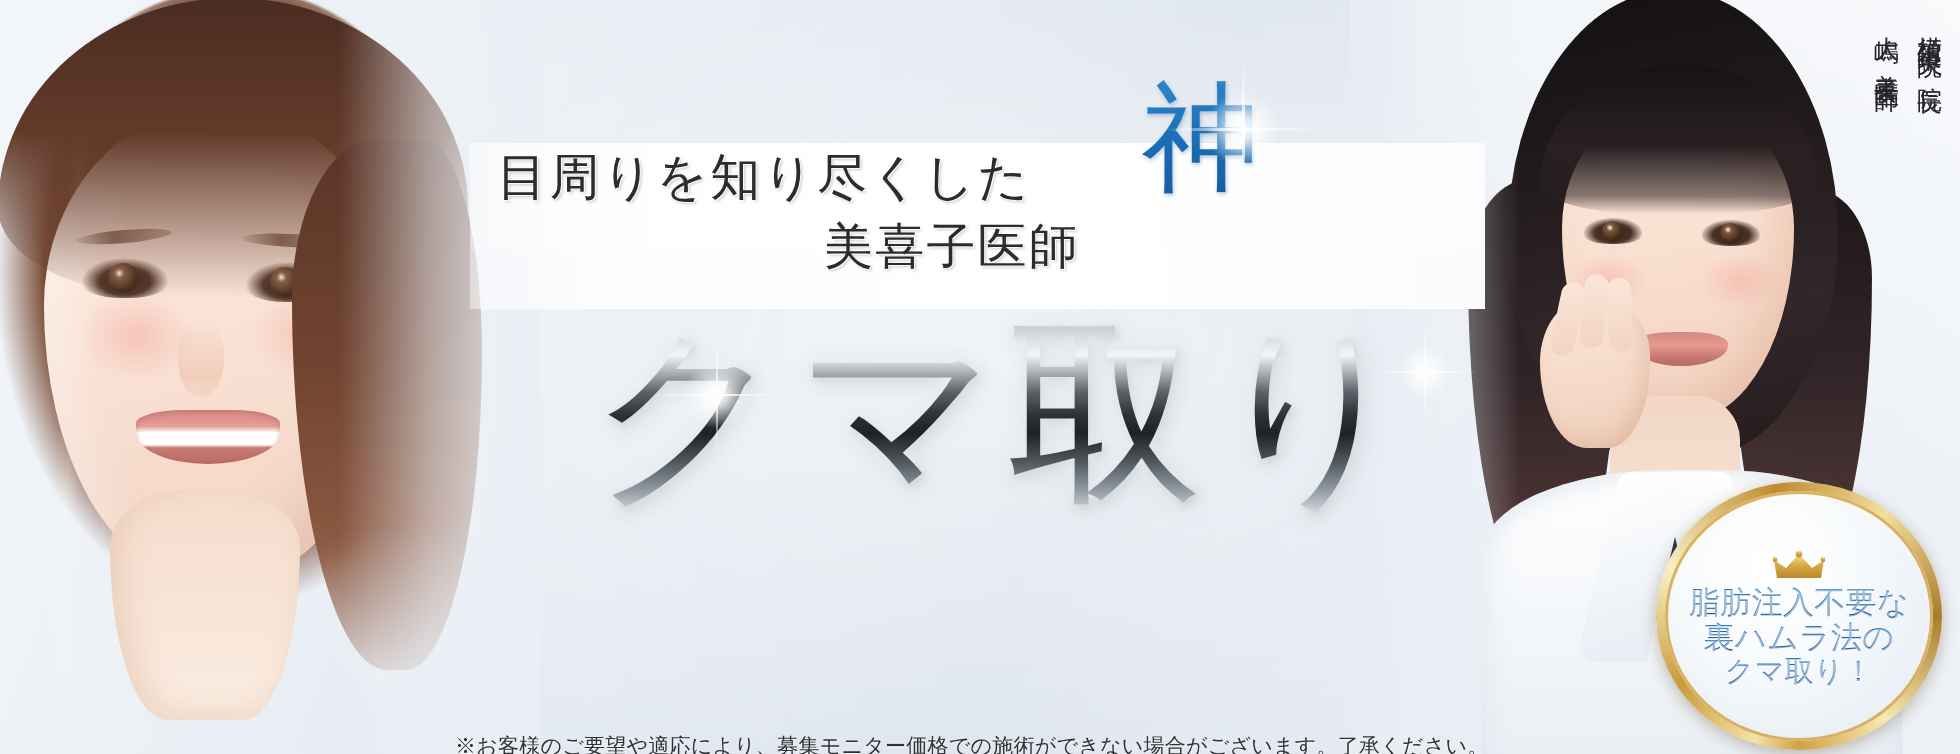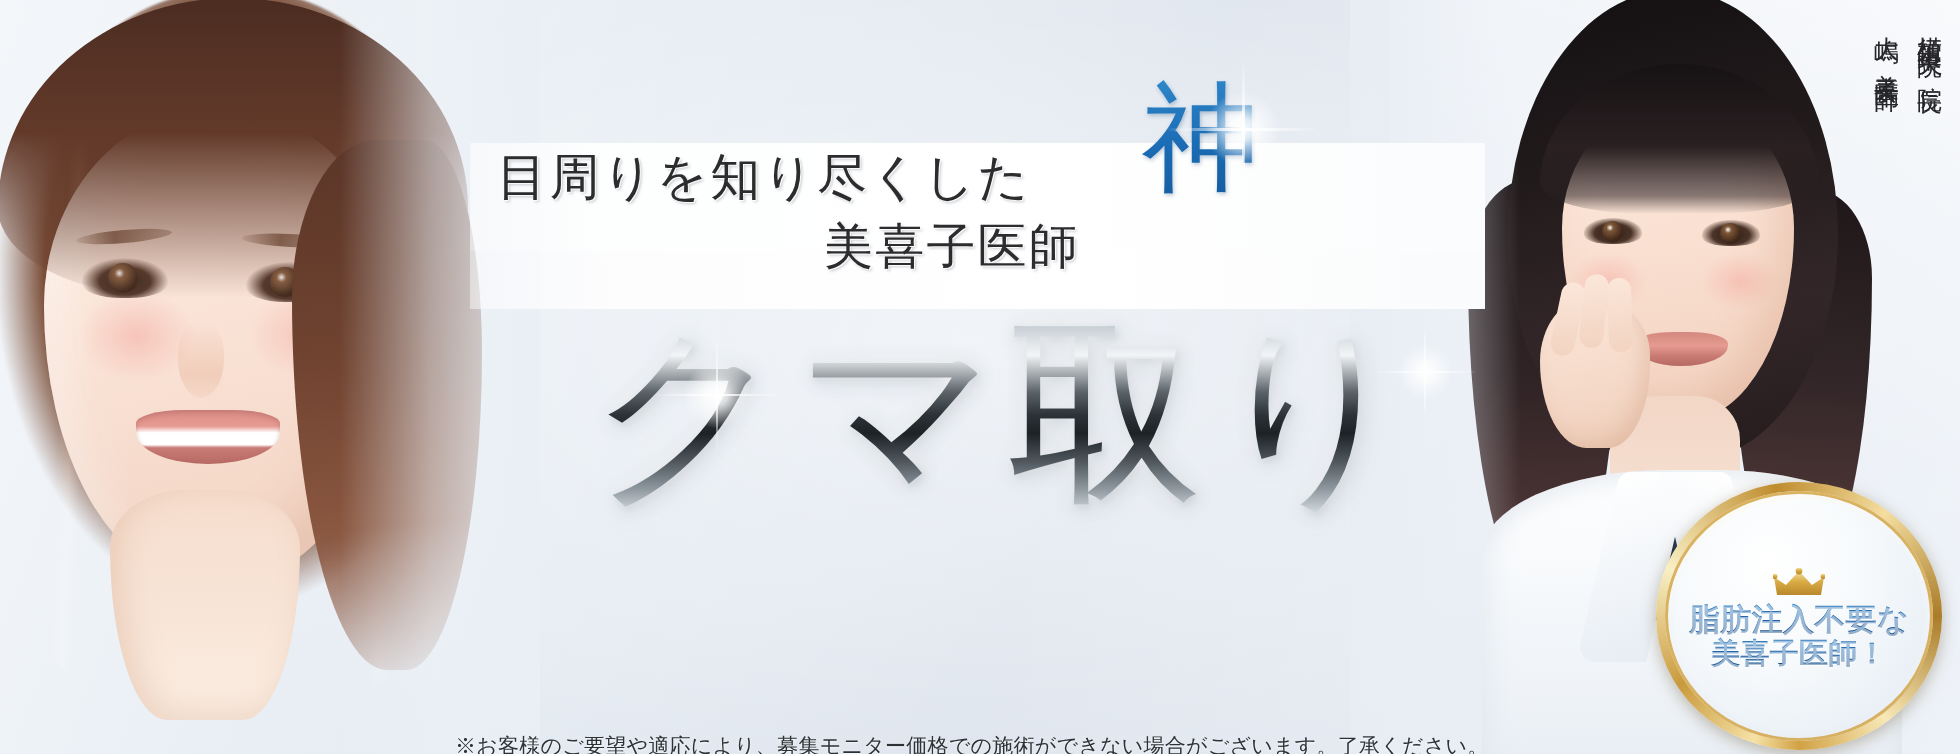--- a/index.html
+++ b/index.html
@@ -221,21 +221,21 @@
     box-shadow:0 4px 16px rgba(90,70,30,.35); }
   .badge-ring2{ position:absolute; inset:9px; border-radius:50%;
     background:linear-gradient(160deg,#fffdf6 0%,#f3f6f9 40%,#e8eef4 100%);
     box-shadow:inset 0 0 0 3px rgba(212,166,70,.85); }
   .badge-inner{ position:absolute; inset:17px; border-radius:50%;
     background:radial-gradient(ellipse at 38% 28%,#ffffff 0%,#f7fafc 42%,#eaf0f6 78%,#dfe8f1 100%);
     display:flex; flex-direction:column; align-items:center; justify-content:center;
     padding-top:6px; overflow:hidden; }
   .crown{ width:52px; height:30px; margin-bottom:4px; display:block; }
   .badge-line{ font-size:31px; line-height:1.13; letter-spacing:.01em; white-space:nowrap;
-    font-weight:700; color:#1c5d9e;
+    font-weight:400; color:#1c5d9e;
     background:linear-gradient(180deg,#3d86c4 0%,#1f63a8 45%,#144b84 100%);
     -webkit-background-clip:text; background-clip:text; -webkit-text-fill-color:transparent;
     text-shadow:0 1px 0 rgba(255,255,255,.55); }
   .badge-line.l3{ font-size:29px; }
 </style>
 </head>
 <body>
 
 <div class="banner">
 
@@ -322,17 +322,18 @@
             <stop offset="45%" stop-color="#d9ab45"></stop>
             <stop offset="100%" stop-color="#b8882c"></stop>
           </linearGradient>
         </defs>
         <path d="M4 27 L1 9 L13 17 L26 3 L39 17 L51 9 L48 27 Z" fill="url(#gld)"></path>
         <circle cx="26" cy="3" r="3.4" fill="url(#gld)"></circle>
         <circle cx="1.8" cy="8.4" r="2.6" fill="url(#gld)"></circle>
         <circle cx="50.2" cy="8.4" r="2.6" fill="url(#gld)"></circle>
       </svg>
       <div class="badge-line l1">脂肪注入不要な</div>
-      <div class="badge-line l3">美喜子医師！</div>
+      <div class="badge-line l2">裏ハムラ法の</div>
+      <div class="badge-line l3">クマ取り！</div>
     </div>
   </div>
 
 </div>
 
 </body></html>

